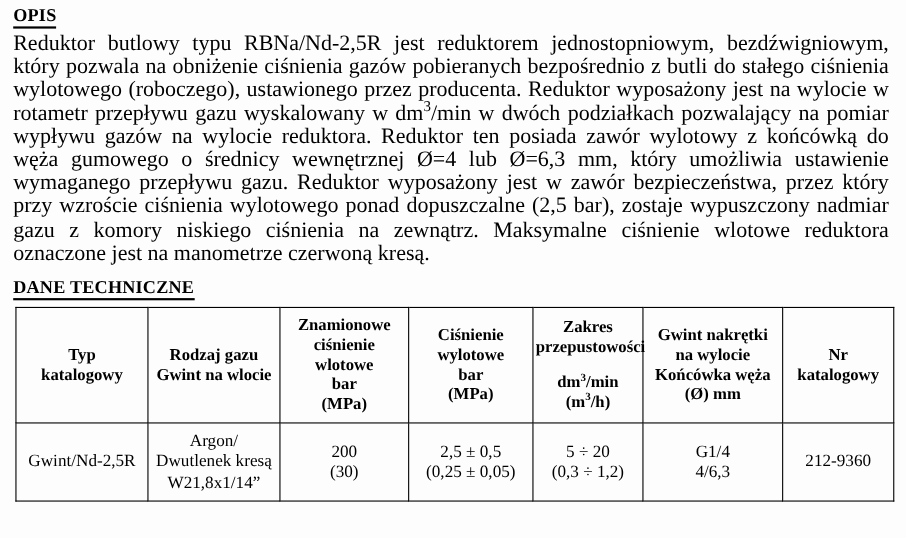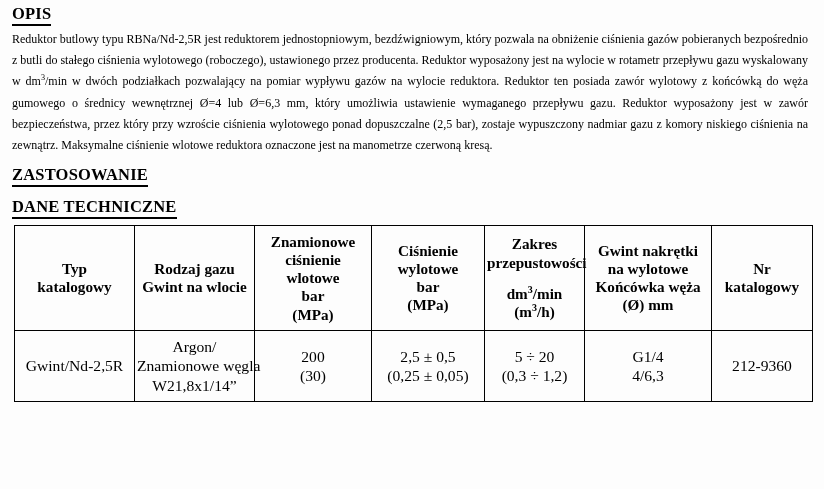--- a/index.html
+++ b/index.html
@@ -37,21 +37,21 @@
     margin: 0;
   }
   .heading-wrap { margin: 0; padding: 0; }
 
   #opis-heading-wrap { padding-top: 4px; }
   #zastosowanie-heading-wrap { padding-top: 9px; }
   #dane-heading-wrap { padding-top: 10px; }
 
   
   .body-text {
-    font-size: 12px;
+    font-size: 20px;
     line-height: 21.2px;
     text-align: justify;
     margin: 3px 0 0 0;
     padding: 0 4px 0 0;
     hyphens: none;
   }
   .body-text sup {
     font-size: 0.68em;
     vertical-align: super;
     line-height: 0;
@@ -107,23 +107,20 @@
 </head>
 <body>
 
 <div class="page">
 
   <div class="heading-wrap" id="opis-heading-wrap">
     <span class="section-heading">OPIS</span>
   </div>
   <p class="body-text"><span>Reduktor butlowy typu RBNa/Nd-2,5R jest reduktorem jednostopniowym, bezdźwigniowym, który pozwala na obniżenie ciśnienia gazów pobieranych bezpośrednio z butli do stałego ciśnienia wylotowego (roboczego), ustawionego przez producenta. Reduktor wyposażony jest na wylocie w rotametr przepływu gazu wyskalowany w dm</span><sup>3</sup><span>/min w dwóch podziałkach pozwalający na pomiar wypływu gazów na wylocie reduktora. Reduktor ten posiada zawór wylotowy z końcówką do węża gumowego o średnicy wewnętrznej Ø=4 lub Ø=6,3 mm, który umożliwia ustawienie wymaganego przepływu gazu. Reduktor wyposażony jest w zawór bezpieczeństwa, przez który przy wzroście ciśnienia wylotowego ponad dopuszczalne (2,5 bar), zostaje wypuszczony nadmiar gazu z komory niskiego ciśnienia na zewnątrz. Maksymalne ciśnienie wlotowe reduktora oznaczone jest na manometrze czerwoną kresą.</span></p>
 
-  <div class="heading-wrap" id="zastosowanie-heading-wrap">
-    <span class="section-heading">ZASTOSOWANIE</span>
-  </div>
 
   <div class="heading-wrap" id="dane-heading-wrap">
     <span class="section-heading">DANE TECHNICZNE</span>
   </div>
 
   <div class="tbl-wrap">
     <table class="spec">
       <colgroup>
         <col class="c0">
           <col class="c1">
@@ -158,36 +155,36 @@
           </th>
           <th>
             <span class="cell-line">Zakres</span>
             <span class="cell-line">przepustowości</span>
             <span class="cell-gap"></span>
             <span class="cell-line"><span>dm</span><sup>3</sup><span>/min</span></span>
             <span class="cell-line"><span>(m</span><sup>3</sup><span>/h)</span></span>
           </th>
           <th>
             <span class="cell-line">Gwint nakrętki</span>
-            <span class="cell-line">na wylotowe</span>
+            <span class="cell-line">na wylocie</span>
             <span class="cell-line">Końcówka węża</span>
             <span class="cell-line">(Ø) mm</span>
           </th>
           <th>
             <span class="cell-line">Nr</span>
             <span class="cell-line">katalogowy</span>
           </th>
         </tr>
       </thead>
       <tbody>
         <tr>
           <td>Gwint/Nd-2,5R</td>
           <td>
             <span class="cell-line">Argon/</span>
-            <span class="cell-line">Znamionowe węgla</span>
+            <span class="cell-line">Dwutlenek kresą</span>
             <span class="cell-line">W21,8x1/14”</span>
           </td>
           <td>
             <span class="cell-line">200</span>
             <span class="cell-line">(30)</span>
           </td>
           <td>
             <span class="cell-line">2,5 ± 0,5</span>
             <span class="cell-line">(0,25 ± 0,05)</span>
           </td>

